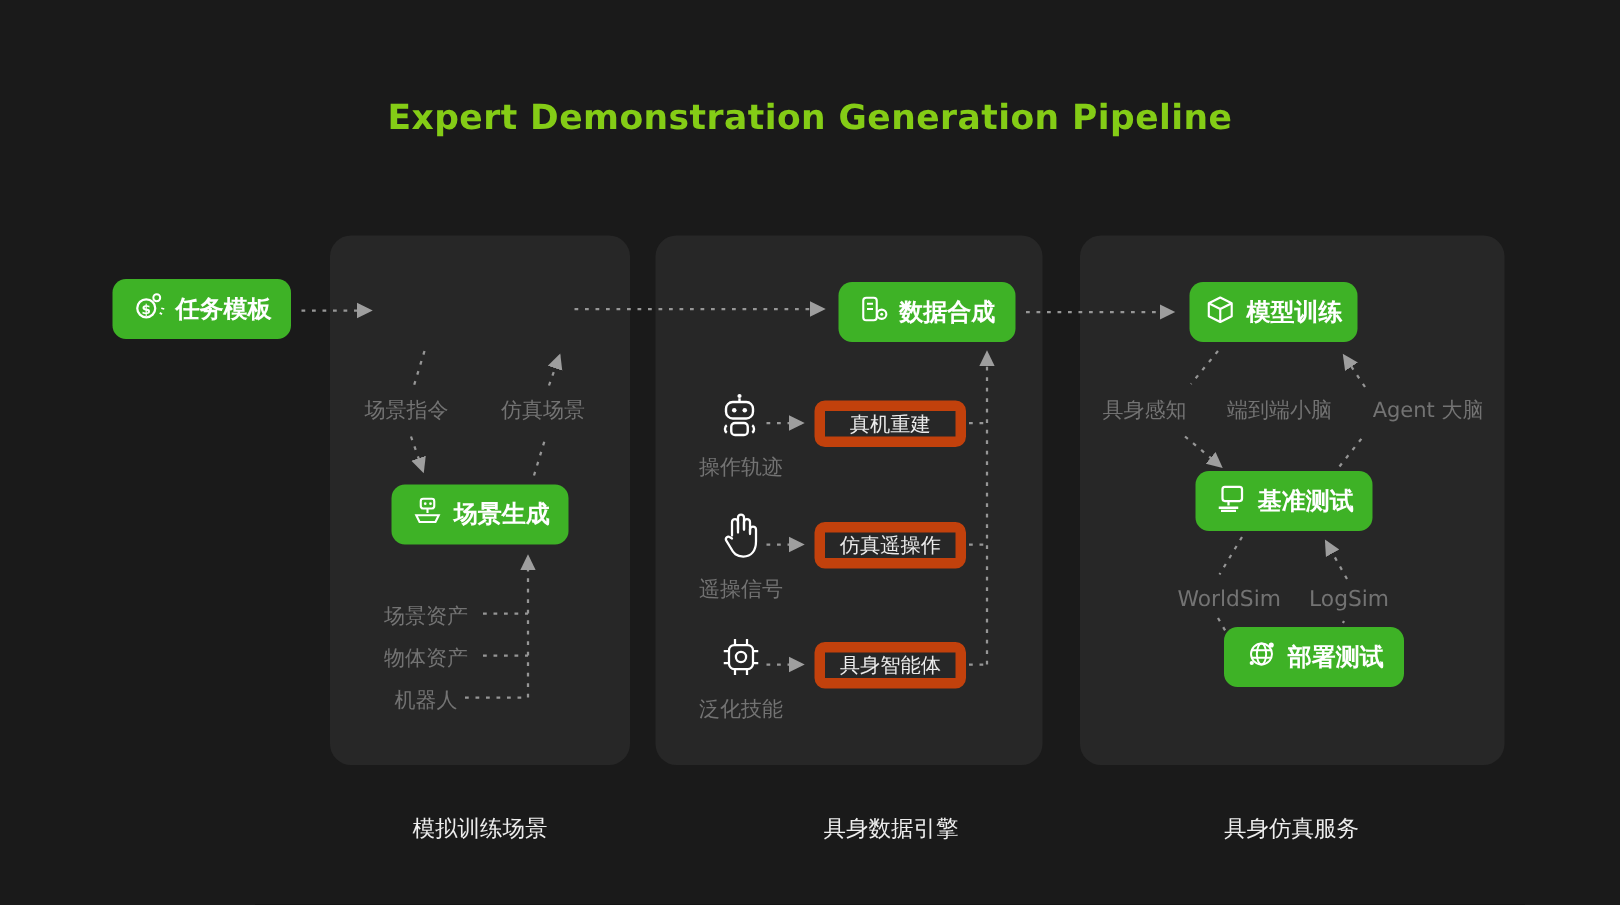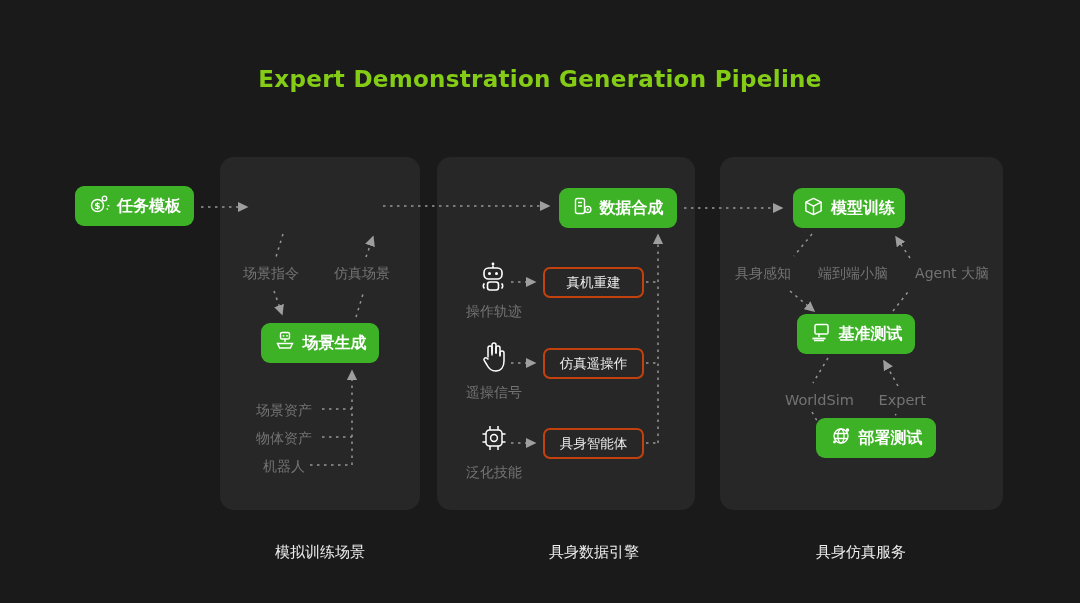--- a/index.html
+++ b/index.html
@@ -17,21 +17,21 @@
   .panel2 { left:437px; width:258px; }
   .panel3 { left:720px; width:283px; }
 
   .green-btn {
     position:absolute; display:flex; align-items:center; justify-content:center; gap:7px;
     background:#3eb226; color:#fff; border-radius:9px; font-size:16px; font-weight:bold;
     height:40px; box-sizing:border-box; white-space:nowrap;
   }
   .outline-btn {
     position:absolute; display:flex; align-items:center; justify-content:center;
-    border:2px solid #c2410c; color:#ececec; border-radius:7px; font-size:13.5px;
+    border:7px solid #c2410c; color:#ececec; border-radius:7px; font-size:13.5px;
     width:101px; height:31px; box-sizing:border-box; background:transparent; white-space:nowrap;
   }
   .small-label { position:absolute; font-size:14px; color:#737373; white-space:nowrap; }
   .caption {
     position:absolute; top:543px; transform:translateX(-50%);
     font-size:15px; color:#ededed; font-weight:500; white-space:nowrap;
   }
   .row-icon { position:absolute; }
   svg.arrows { position:absolute; left:0; top:0; pointer-events:none; }
   .arr { stroke:#969696; stroke-width:1.5; fill:none; stroke-dasharray:2.5 4.5; }
@@ -201,21 +201,21 @@
         <path d="M9 13v3"></path>
         <path d="M2.5 17.5h13" stroke-width="1.8"></path>
         <path d="M4 19.5h10"></path>
       </svg>
     </span>
     <span>基准测试</span>
   </div>
 
   <div style="position:absolute; left:785px; top:392px; width:141px; display:flex; justify-content:space-between;">
     <span class="small-label" style="position:static; font-size:14.5px;">WorldSim</span>
-    <span class="small-label" style="position:static; font-size:14.5px;">Expert</span>
+    <span class="small-label" style="position:static; font-size:14.5px;">LogSim</span>
   </div>
 
   <div class="green-btn" style="left:794px; top:418px; width:120px;margin-left:22px;">
     <span>
       <svg width="22" height="22" viewBox="0 0 22 22" fill="none" stroke="#fff" stroke-width="1.3">
         <circle cx="11" cy="11" r="7"></circle>
         <ellipse cx="11" cy="11" rx="3.1" ry="7"></ellipse>
         <path d="M4.5 8.5h13 M4.5 13.5h13"></path>
         <circle cx="17.5" cy="5" r="1.7" fill="#fff" stroke="none"></circle>
         <circle cx="4.5" cy="17" r="1.4" fill="#fff" stroke="none"></circle>

